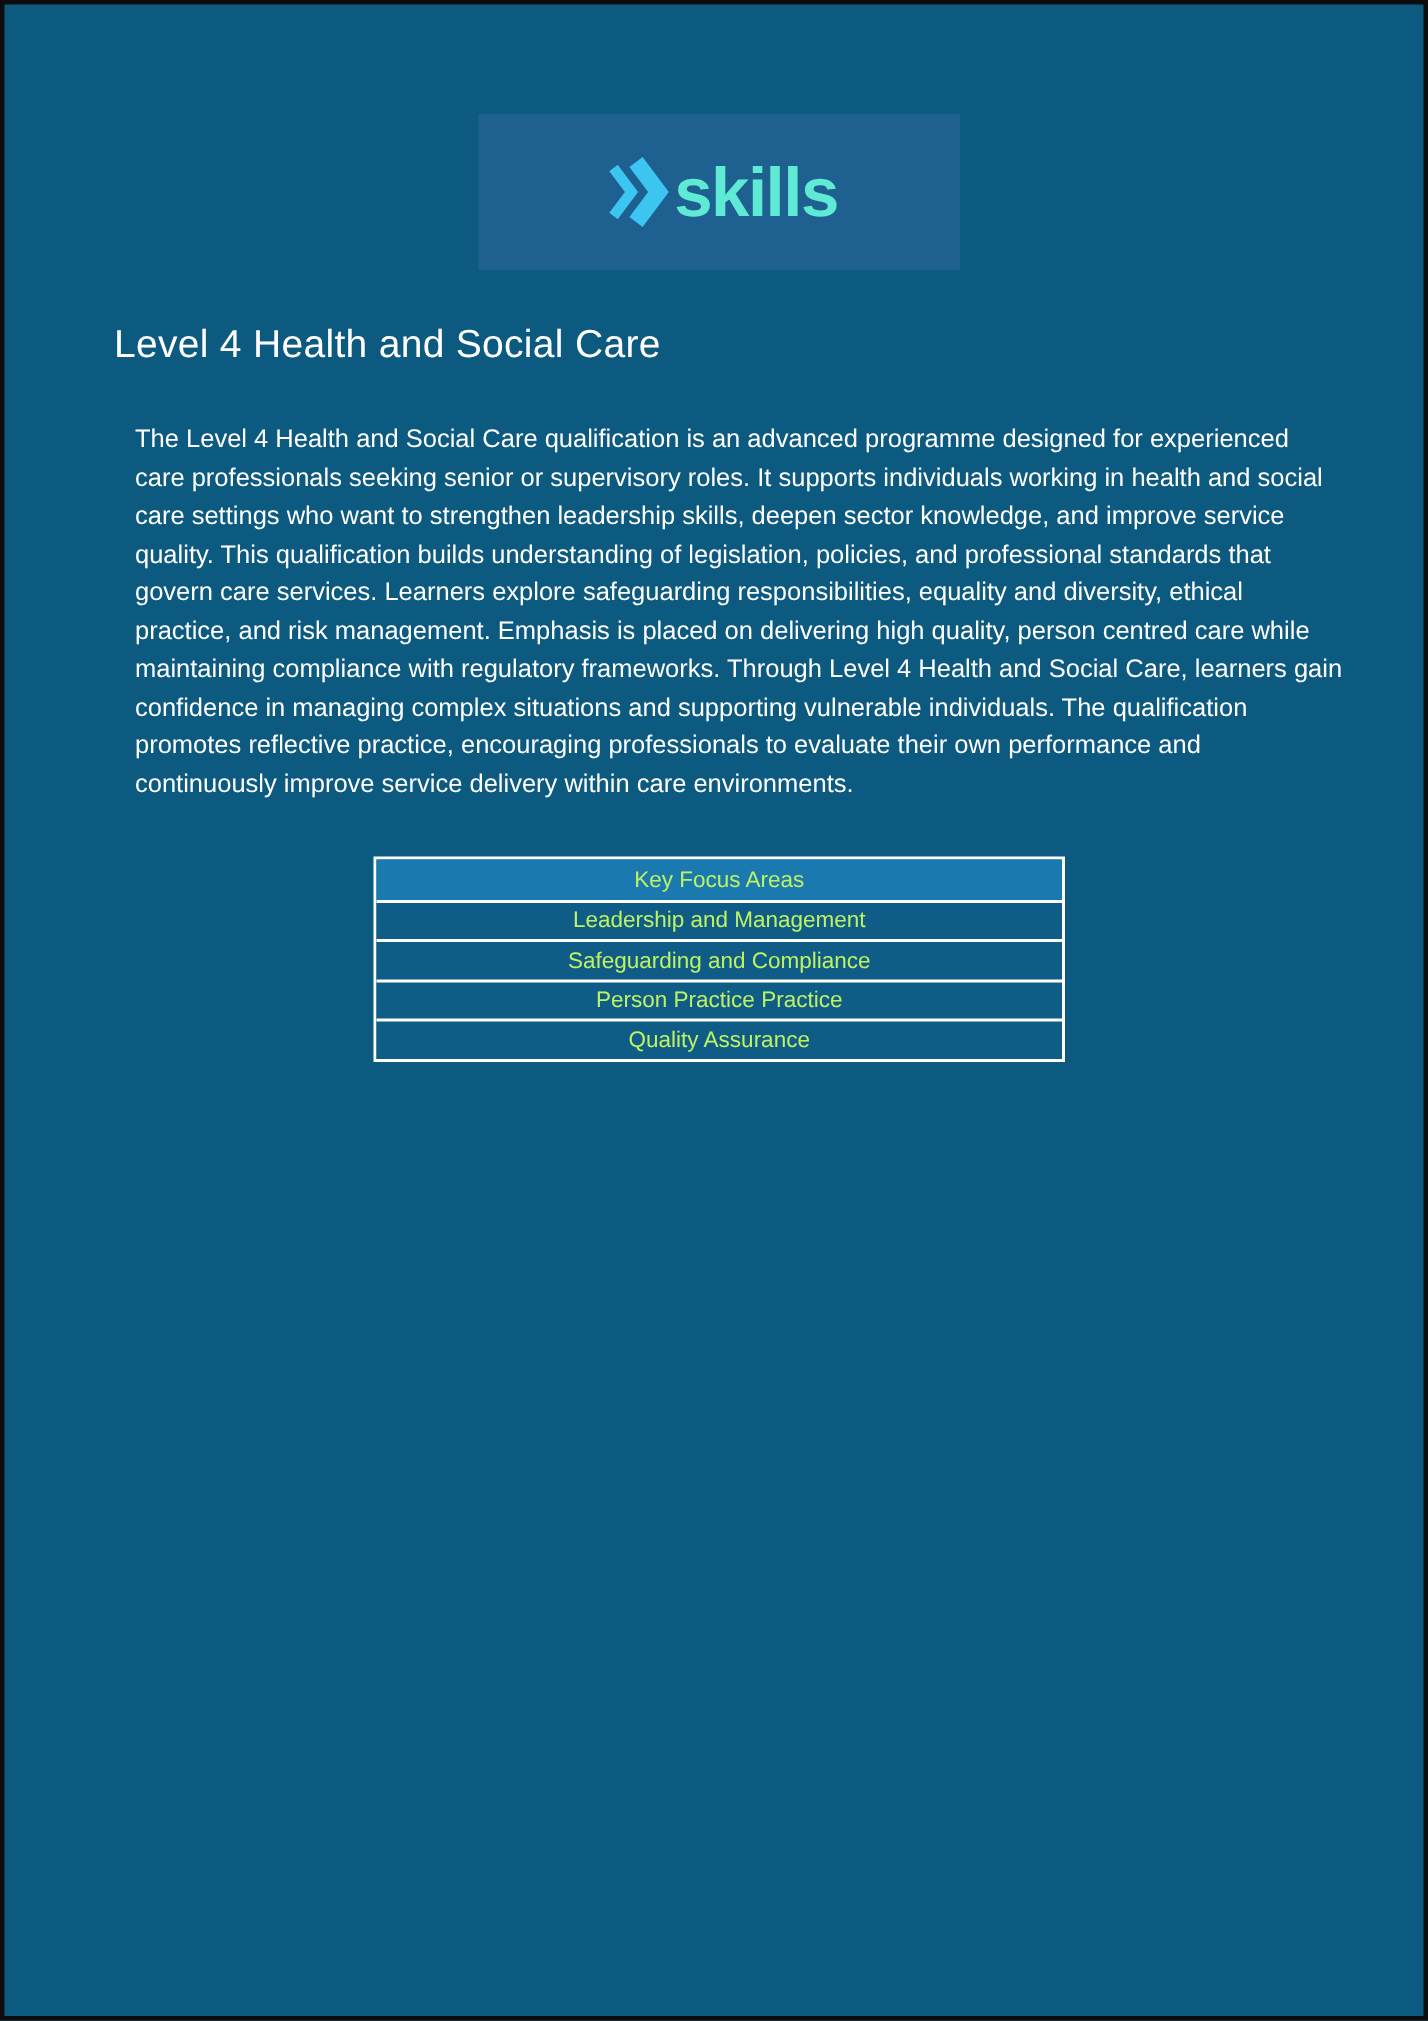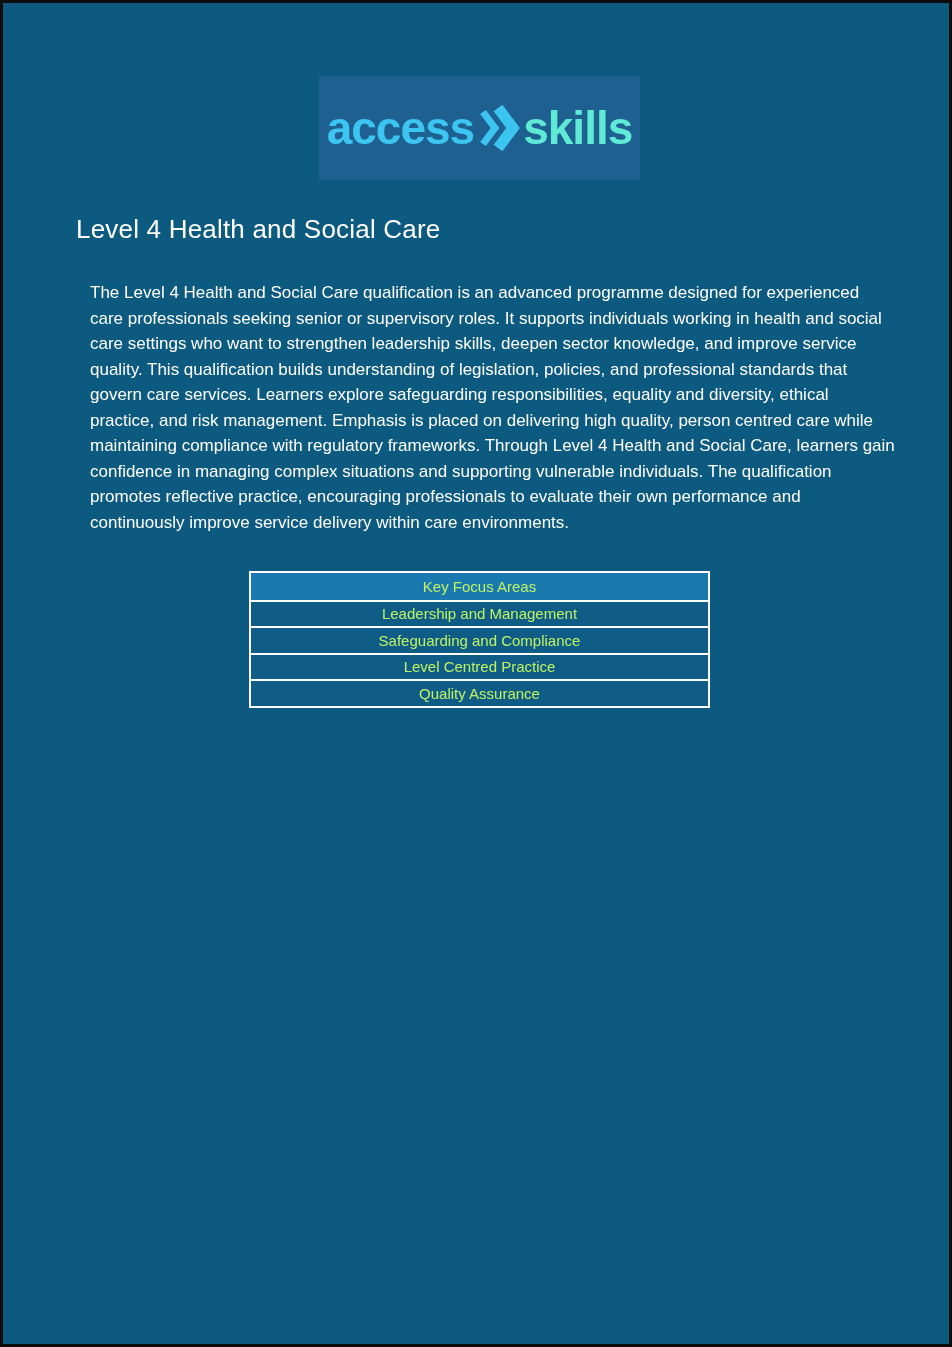--- a/index.html
+++ b/index.html
@@ -82,21 +82,20 @@
   .focus-table .t-row + .t-row { border-top: 2px solid #ffffff; }
   .focus-table .t-header { background: #1a7ab0; }
 </style>
 </head>
 <body>
 
 <div class="page">
 
   <div class="logo-box">
     <div class="logo-text">
-      <span class="logo-access">access</span>
       <span class="logo-chevron">
         <svg width="42" height="50" viewBox="0 0 42 50">
           <polyline points="4,9 16,25 4,41" fill="none" stroke="#3dc5f1" stroke-width="7"></polyline>
           <polyline points="19,5 34,25 19,45" fill="none" stroke="#3dc5f1" stroke-width="11"></polyline>
         </svg>
       </span>
       <span class="logo-skills">skills</span>
     </div>
   </div>
 
@@ -108,20 +107,20 @@
     <div class="t-row t-header">
       <span>Key Focus Areas</span>
     </div>
     <div class="t-row">
       <span>Leadership and Management</span>
     </div>
     <div class="t-row">
       <span>Safeguarding and Compliance</span>
     </div>
     <div class="t-row">
-      <span>Level Centred Practice</span>
+      <span>Person Practice Practice</span>
     </div>
     <div class="t-row">
       <span>Quality Assurance</span>
     </div>
   </div>
 
 </div>
 
 </body></html>

